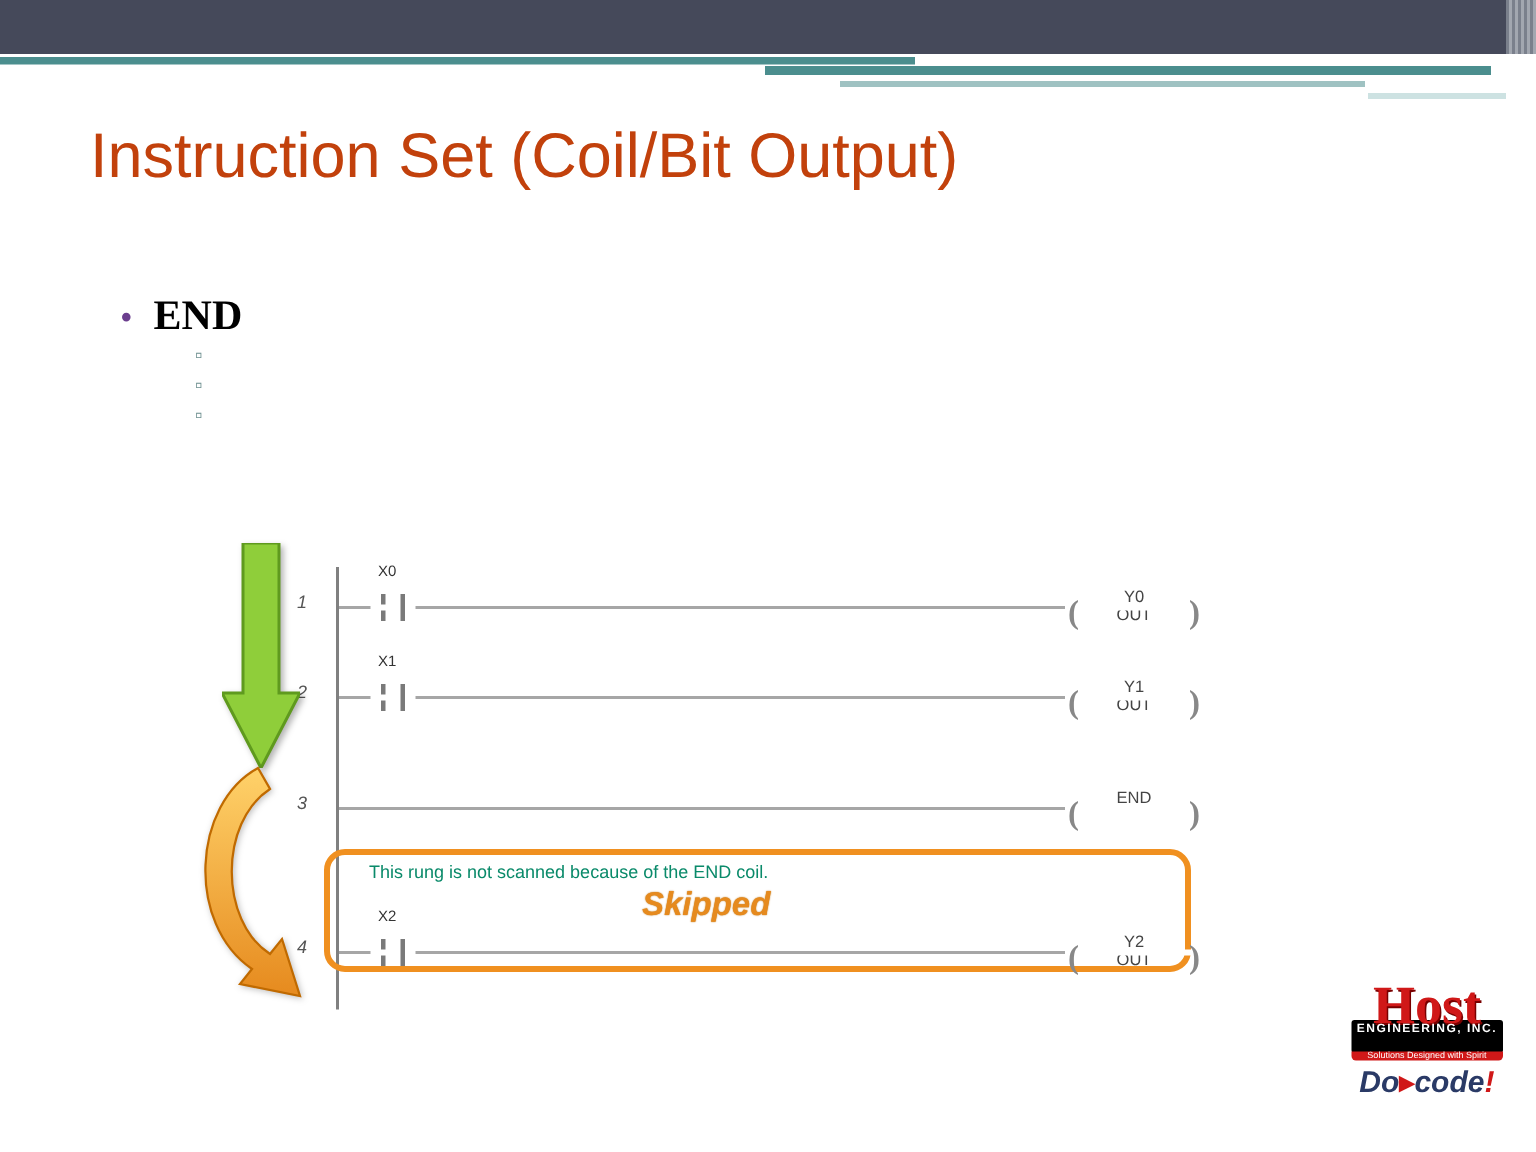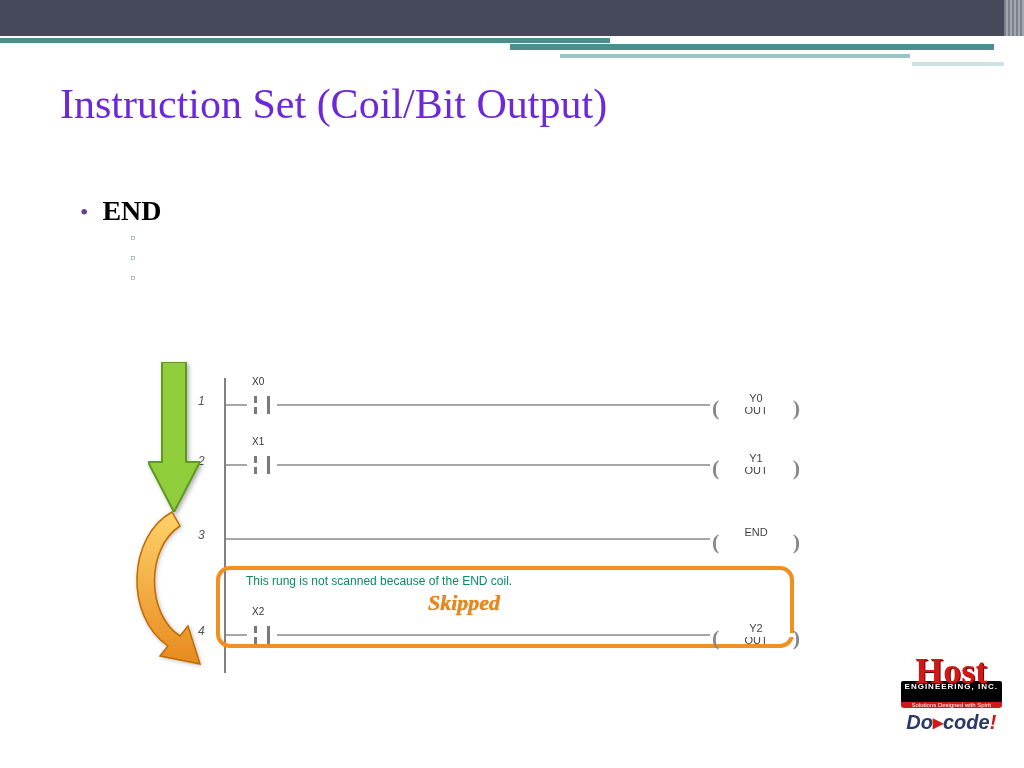--- a/index.html
+++ b/index.html
@@ -26,23 +26,23 @@
   }
   .teal-left  { position:absolute; left:0; top:2px; height:5px; width:610px; background:#4b8e8e; }
   .teal-right1{ position:absolute; left:510px; top:8px;  height:6px; width:484px; background:#4b8e8e; }
   .teal-right2{ position:absolute; left:560px; top:18px; height:4px; width:350px; background:#9fc2c2; }
   .teal-light { position:absolute; left:912px; top:26px; height:4px; width:92px;  background:#cde2e2; }
 
   .slide-title {
     position: absolute;
     top: 80px;
     left: 60px;
-    font-family: Liberation Serif, serif;
+    font-family: Liberation Sans, sans-serif;
     font-size: 42px;
-    color: #6d28d9;
+    color: #c2410c;
     font-weight: 400;
   }
 
   .content {
     position: absolute;
     top: 195px;
     left: 80px;
     right: 60px;
   }
   .bullet-line {
@@ -101,21 +101,21 @@
   .skip-box {
     position:absolute; left:88px; right:10px; top:198px; height:82px;
     border:4px solid #f09020; border-radius:14px;
   }
   .skip-msg {
     position:absolute; left:118px; top:206px;
     font-size:12px; color:#0a8a6a; font-family: Arial, sans-serif; text-align: right;
   }
   .skipped-label {
     position:absolute; left:300px; top:222px;
-    font-family: Liberation Serif, serif; font-style:italic; font-weight:700;
+    font-family: Liberation Sans, sans-serif; font-style:italic; font-weight:700;
     font-size:22px; color:#e68a1e;
     text-shadow: 0 0 1px #b56800;
     text-align: right;
   }
 
   
   .green-arrow {
     position:absolute; top:362px; left:148px; width:52px; height:150px;
     filter: drop-shadow(2px 2px 2px rgba(0,0,0,.3));
   }

